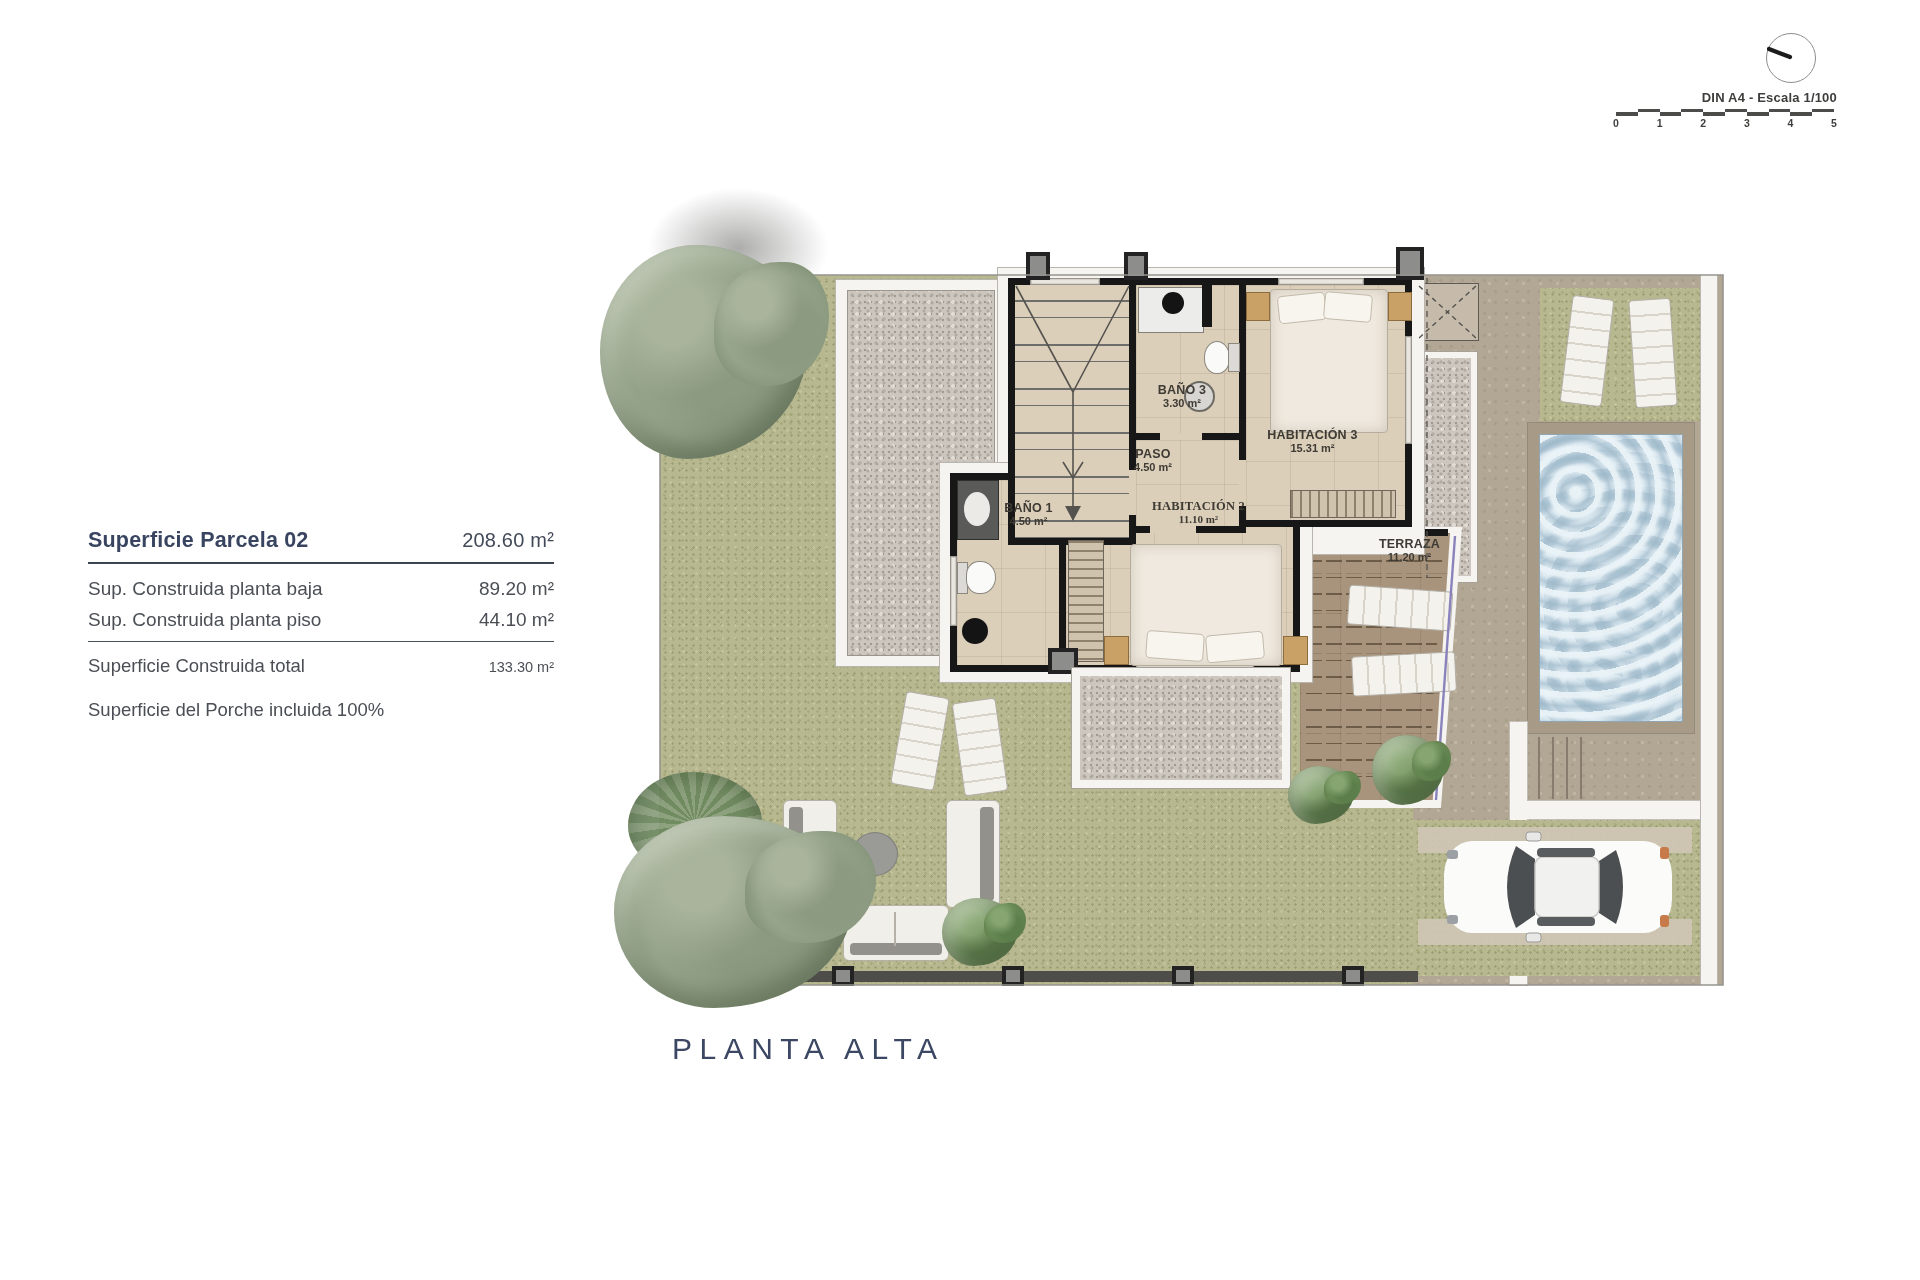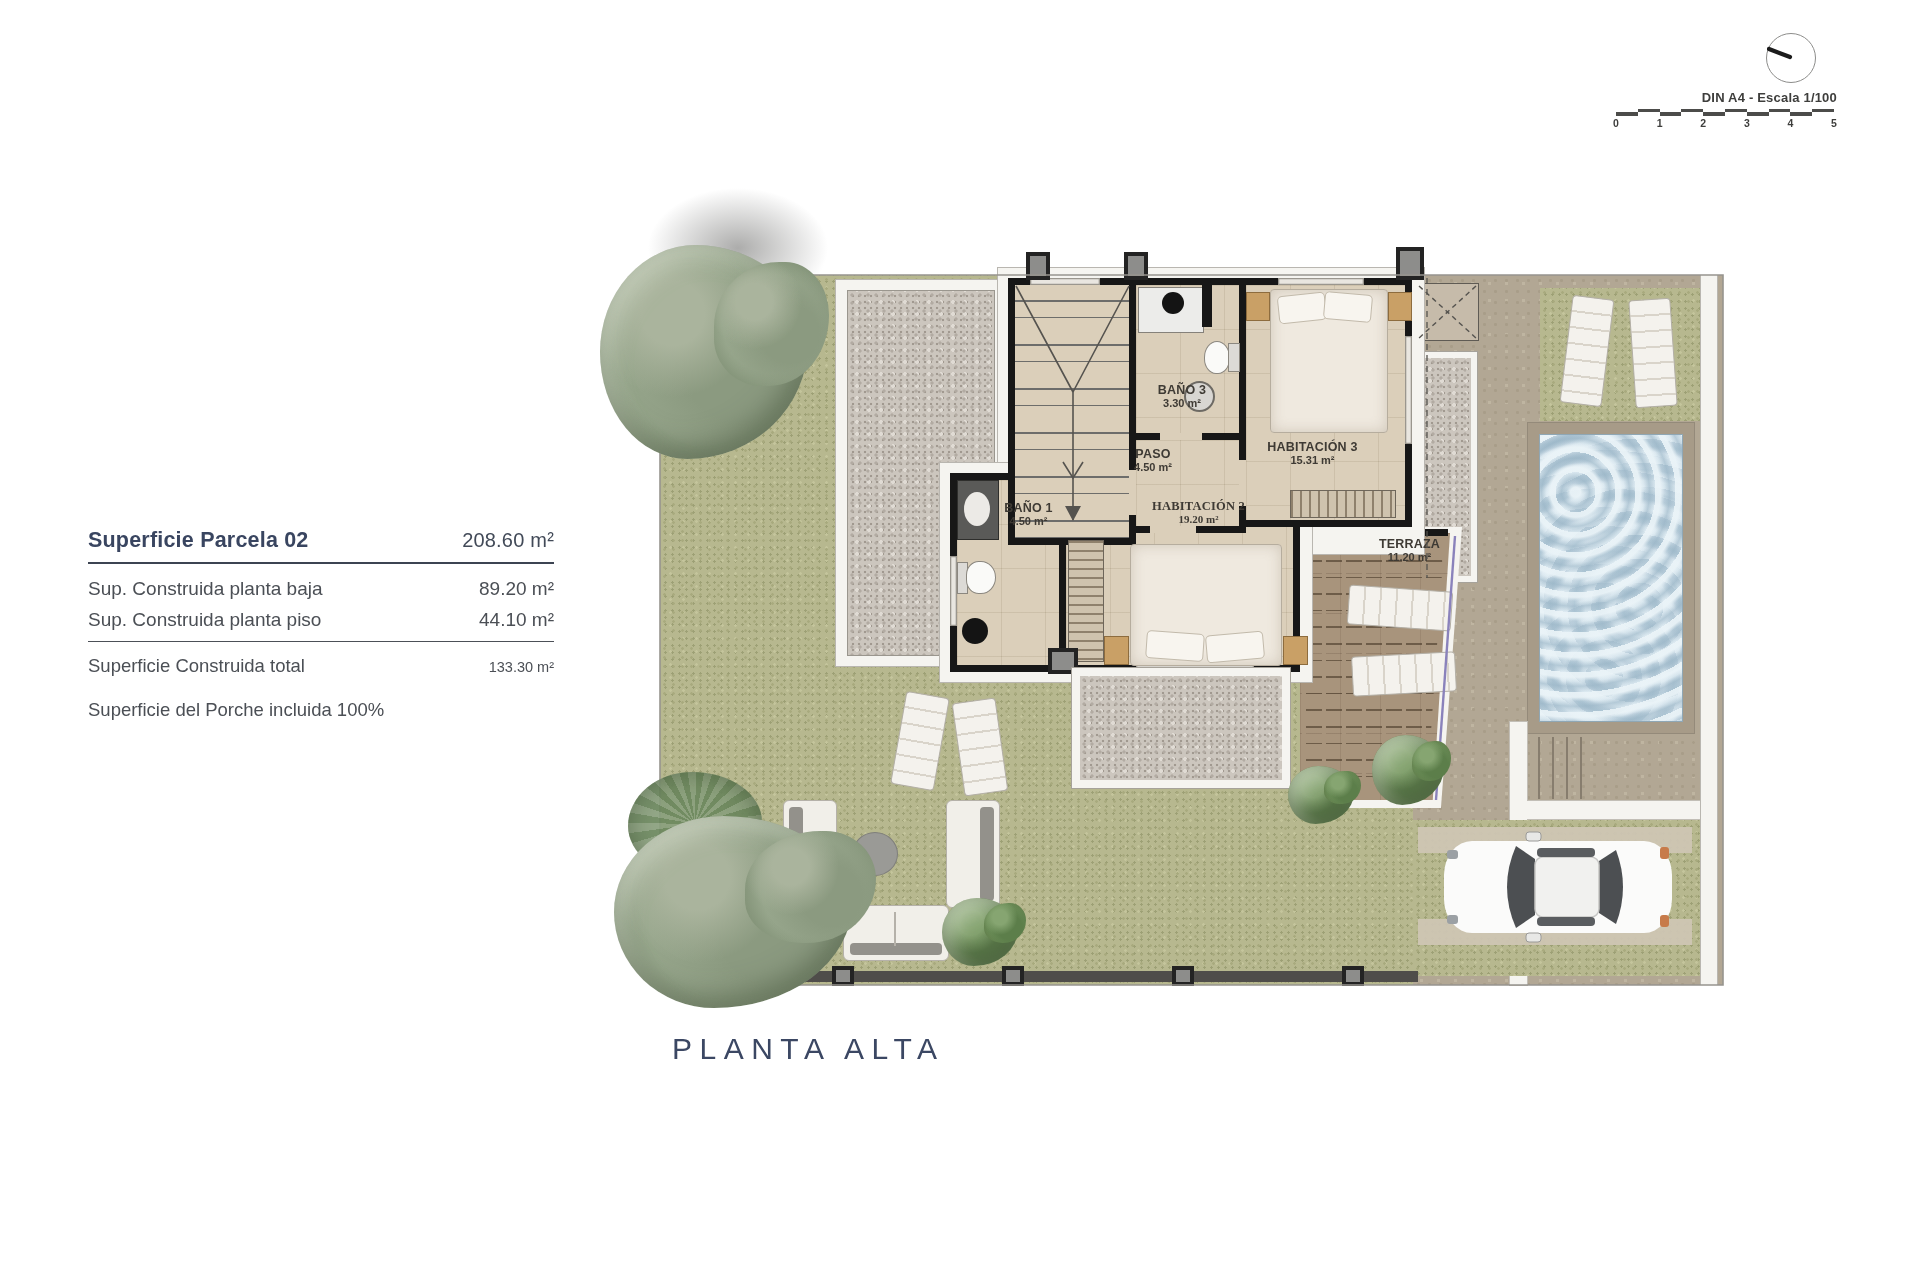--- a/index.html
+++ b/index.html
@@ -271,31 +271,31 @@
   <div class="abs" style="left:962px;top:618px;width:26px;height:26px;background:#141414;border-radius:50%;"></div>
 
   <div class="roomlabel" style="left:1132px;top:383px;width:100px;">
     <span class="rn">BAÑO 3</span>
     <span class="ra">3.30 m²</span>
   </div>
   <div class="roomlabel" style="left:1103px;top:447px;width:100px;">
     <span class="rn">PASO</span>
     <span class="ra">4.50 m²</span>
   </div>
-  <div class="roomlabel" style="left:1240px;top:428px;width:145px;margin-top:12px;">
+  <div class="roomlabel" style="left:1240px;top:428px;width:145px;">
     <span class="rn">HABITACIÓN 3</span>
     <span class="ra">15.31 m²</span>
   </div>
   <div class="roomlabel" style="left:976px;top:501px;width:105px;">
     <span class="rn">BAÑO 1</span>
     <span class="ra">4.50 m²</span>
   </div>
   <div class="roomlabel" style="left:1126px;top:499px;width:145px;font-family:Liberation Serif, serif;">
     <span class="rn">HABITACIÓN 2</span>
-    <span class="ra">19.20 m²</span>
+    <span class="ra">11.10 m²</span>
   </div>
   <div class="roomlabel" style="left:1362px;top:537px;width:95px;">
     <span class="rn">TERRAZA</span>
     <span class="ra">11.20 m²</span>
   </div>
 
   <div class="post" style="left:1026px;top:252px;width:24px;height:28px;">
       <div class="inner"></div>
     </div>
   <div class="post" style="left:1124px;top:252px;width:24px;height:28px;">

